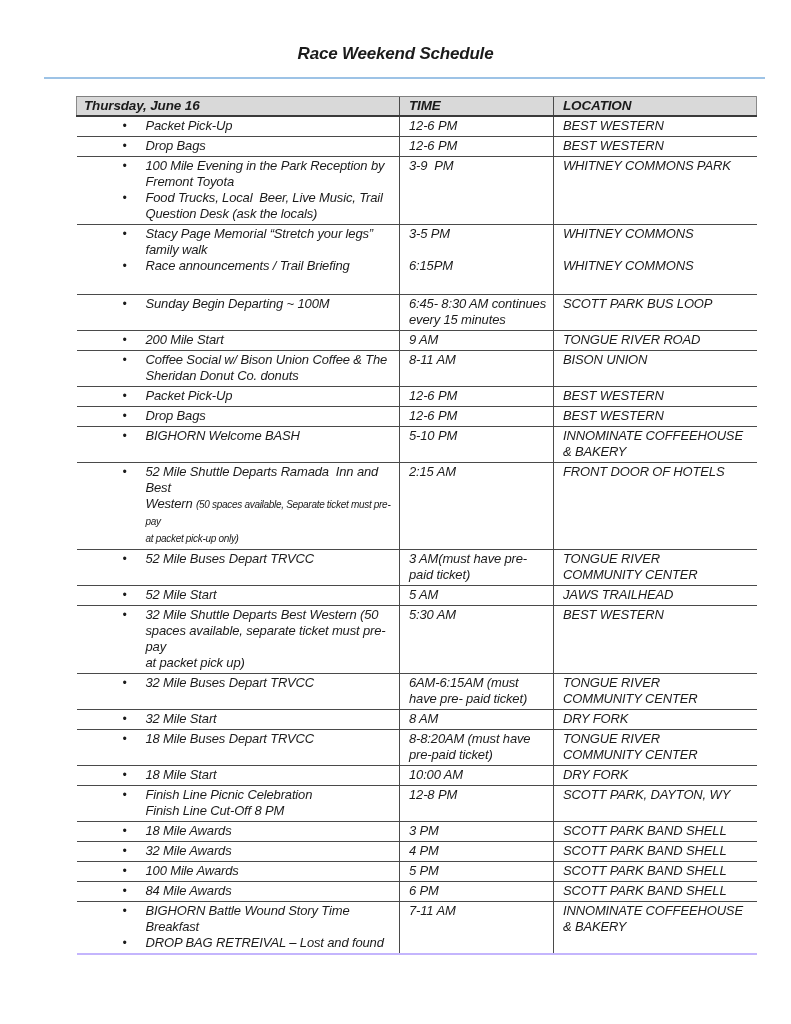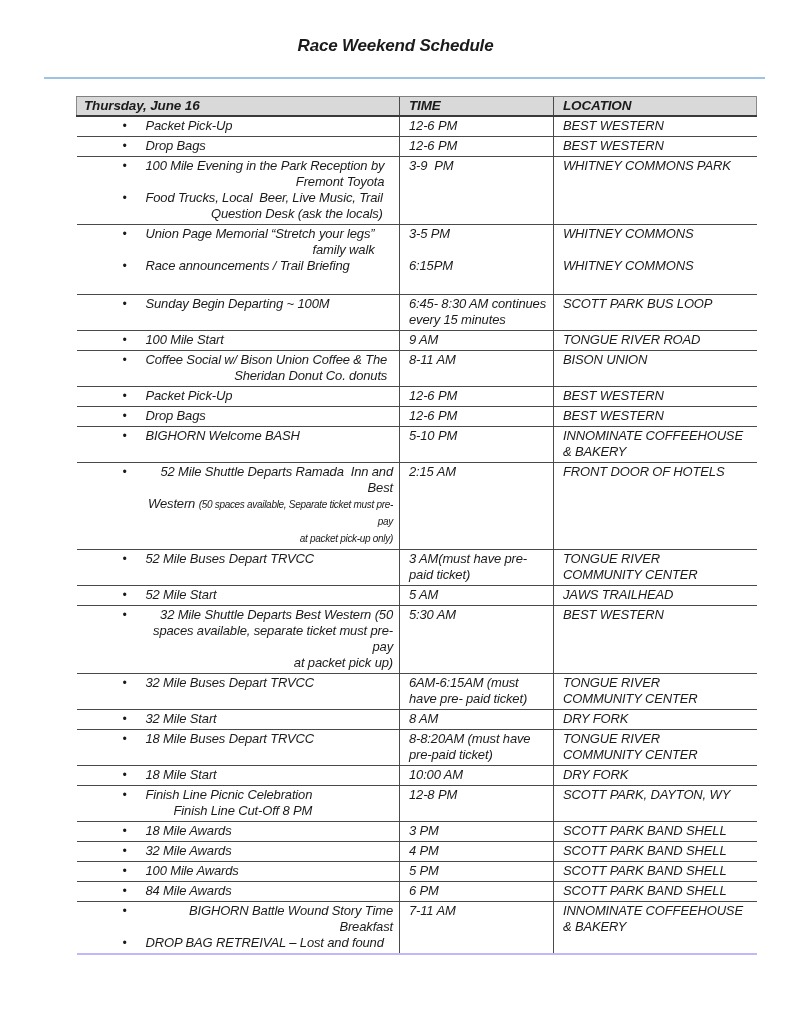--- a/index.html
+++ b/index.html
@@ -2,21 +2,21 @@
 <html style="--accent: #9DC3E6; --header-bg: #D9D9D9;"><head>
 <meta charset="utf-8">
 <style>
   html,body{margin:0;padding:0;background:#ffffff;}
   .page{
     position:relative;width:791px;height:1024px;background:#ffffff;overflow:hidden;
     font-family:"Liberation Sans",sans-serif;font-style:italic;color:#1b1b1b;
     letter-spacing:-0.15px;
   }
   .doc-title{
-    position:absolute;top:36px;left:0;width:100%;text-align:center;
+    position:absolute;top:44px;left:0;width:100%;text-align:center;
     font-size:17px;font-weight:600;letter-spacing:-0.2px;
   }
   .title-rule{
     position:absolute;top:77px;left:44px;width:721px;height:2px;
     background:var(--accent,#9DC3E6);
   }
   table.schedule{
     position:absolute;left:76px;top:96px;width:680px;
     border-collapse:collapse;table-layout:fixed;
     border-bottom:2px solid #c4b5fd;
@@ -36,21 +36,21 @@
     border-top:1px solid #808080;border-bottom:2px solid #3a3a3a;
     padding-top:0;padding-bottom:1px;
   }
   tr.section-header td.col-day{padding-left:7px;border-left:1px solid #8a8a8a;}
   tr.section-header td.col-loc{border-right:1px solid #8a8a8a;}
   .event{display:flex;}
   .bullet{
     flex:none;width:23px;margin-left:34px;padding-left:4px;
     font-size:12px;line-height:16px;
   }
-  .event-text{white-space:pre-wrap;text-align:right;}
+  .event-text{white-space:pre-wrap;}
   .small{font-size:10px;letter-spacing:-0.3px;}
   tr.extra td{padding-bottom:20px;}
 </style>
 </head>
 <body>
 
 <div class="page">
   <div class="doc-title">Race Weekend Schedule</div>
   <div class="title-rule"></div>
   <table class="schedule">
@@ -98,21 +98,21 @@
 Question Desk (ask the locals)</span></span>
             </div>
           </td>
           <td class="col-time">3-9  PM</td>
           <td class="col-loc">WHITNEY COMMONS PARK</td>
         </tr>
         <tr class="extra">
           <td class="col-events">
             <div class="event">
               <span class="bullet">•</span>
-              <span class="event-text"><span>Union Page Memorial “Stretch your legs”
+              <span class="event-text"><span>Stacy Page Memorial “Stretch your legs”
 family walk</span></span>
             </div>
             <div class="event">
               <span class="bullet">•</span>
               <span class="event-text"><span>Race announcements / Trail Briefing</span></span>
             </div>
           </td>
           <td class="col-time">3-5 PM
 
 6:15PM</td>
@@ -128,21 +128,21 @@
             </div>
           </td>
           <td class="col-time">6:45- 8:30 AM continues
 every 15 minutes</td>
           <td class="col-loc">SCOTT PARK BUS LOOP</td>
         </tr>
         <tr>
           <td class="col-events">
             <div class="event">
               <span class="bullet">•</span>
-              <span class="event-text"><span>100 Mile Start</span></span>
+              <span class="event-text"><span>200 Mile Start</span></span>
             </div>
           </td>
           <td class="col-time">9 AM</td>
           <td class="col-loc">TONGUE RIVER ROAD</td>
         </tr>
         <tr>
           <td class="col-events">
             <div class="event">
               <span class="bullet">•</span>
               <span class="event-text"><span>Coffee Social w/ Bison Union Coffee &amp; The

